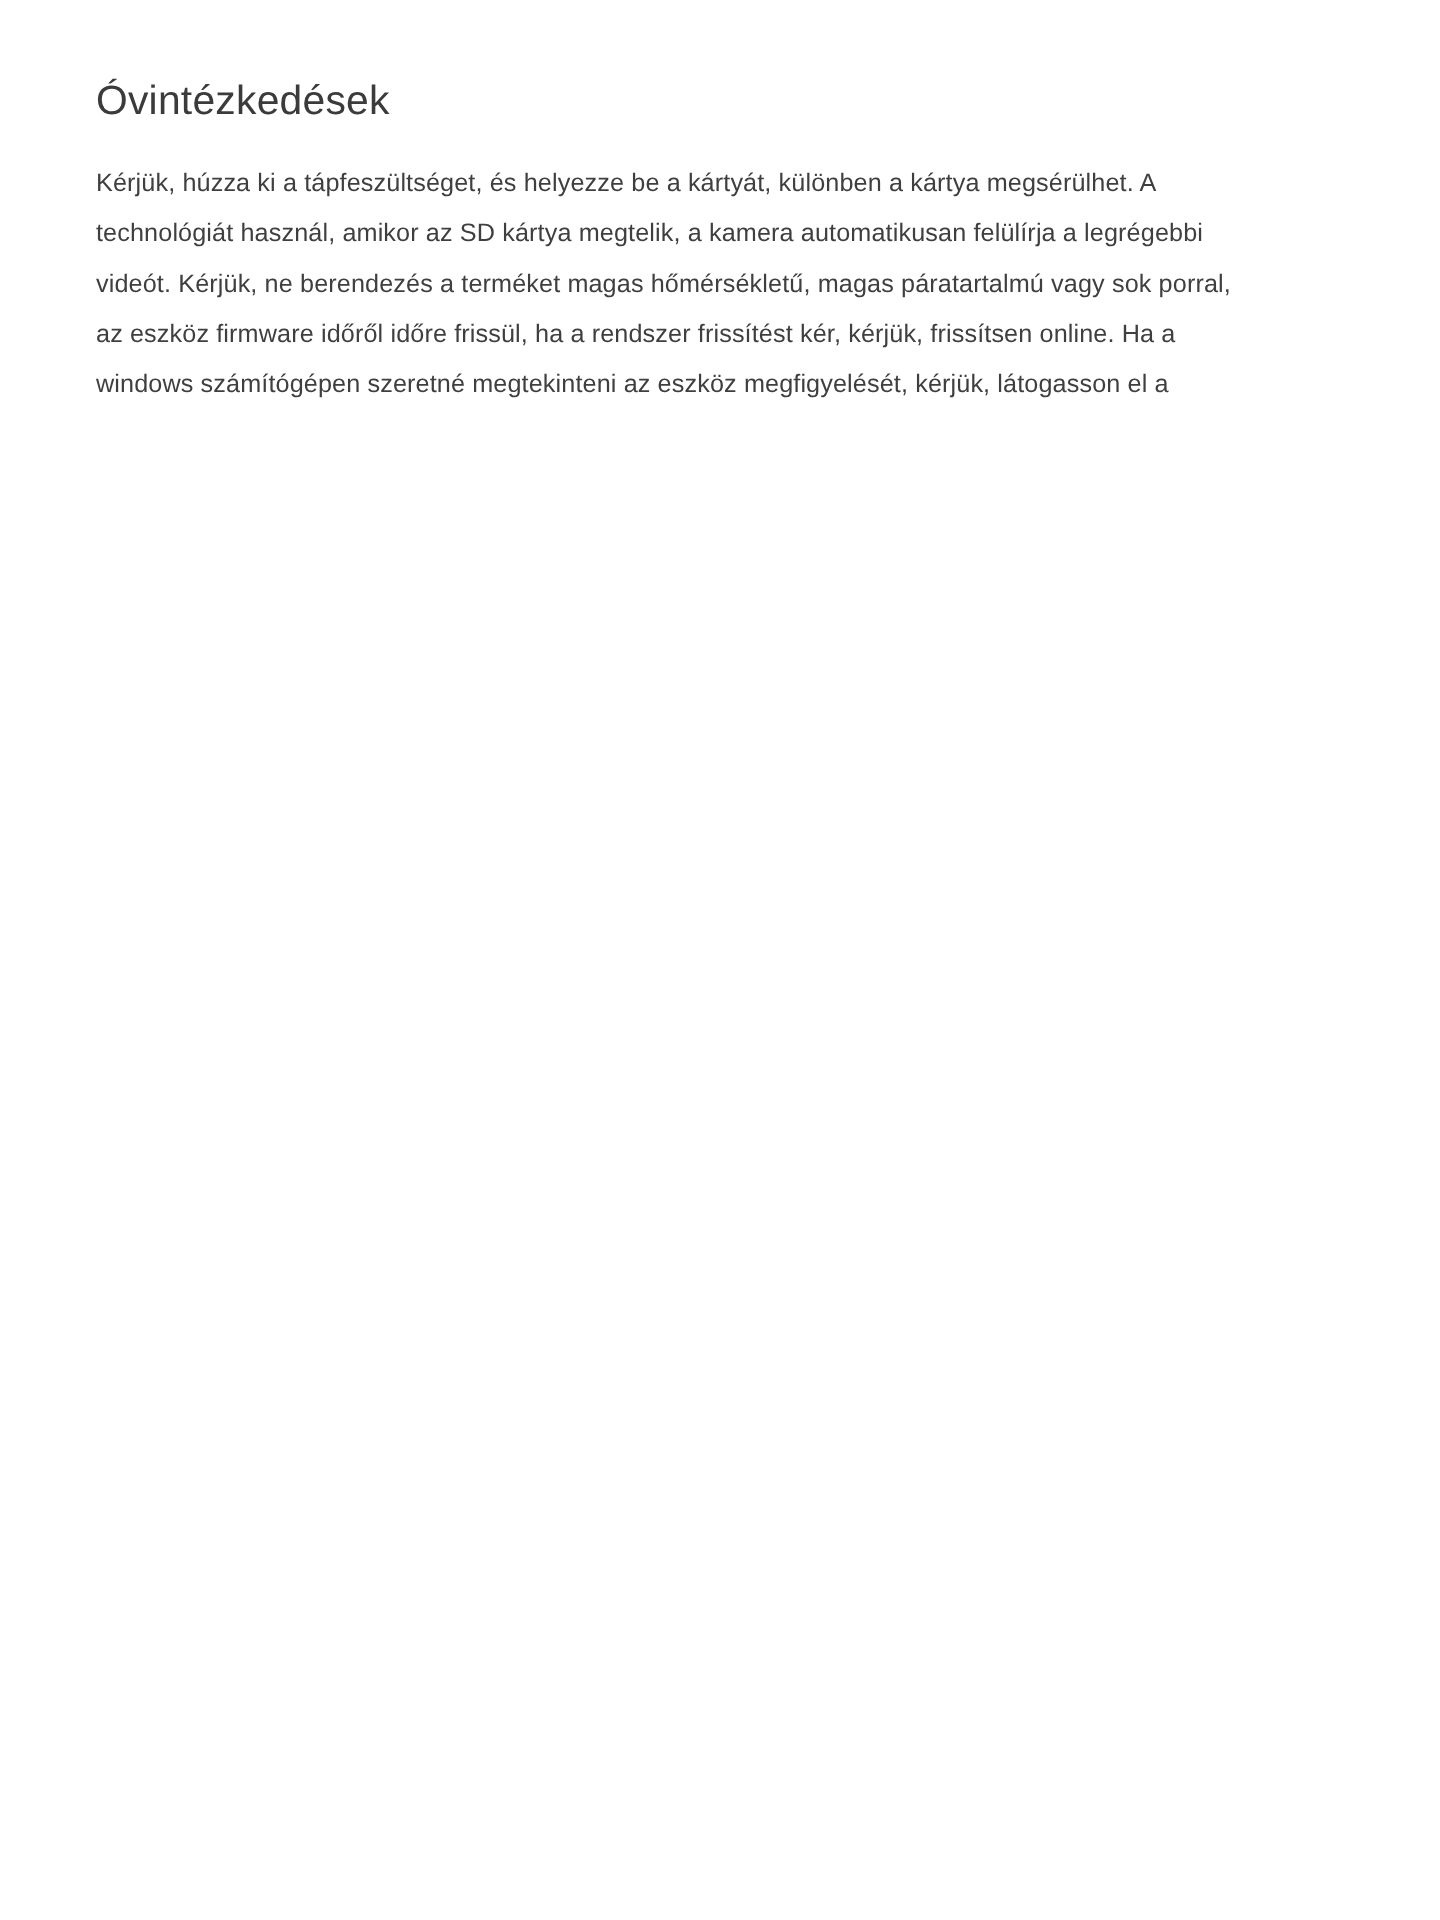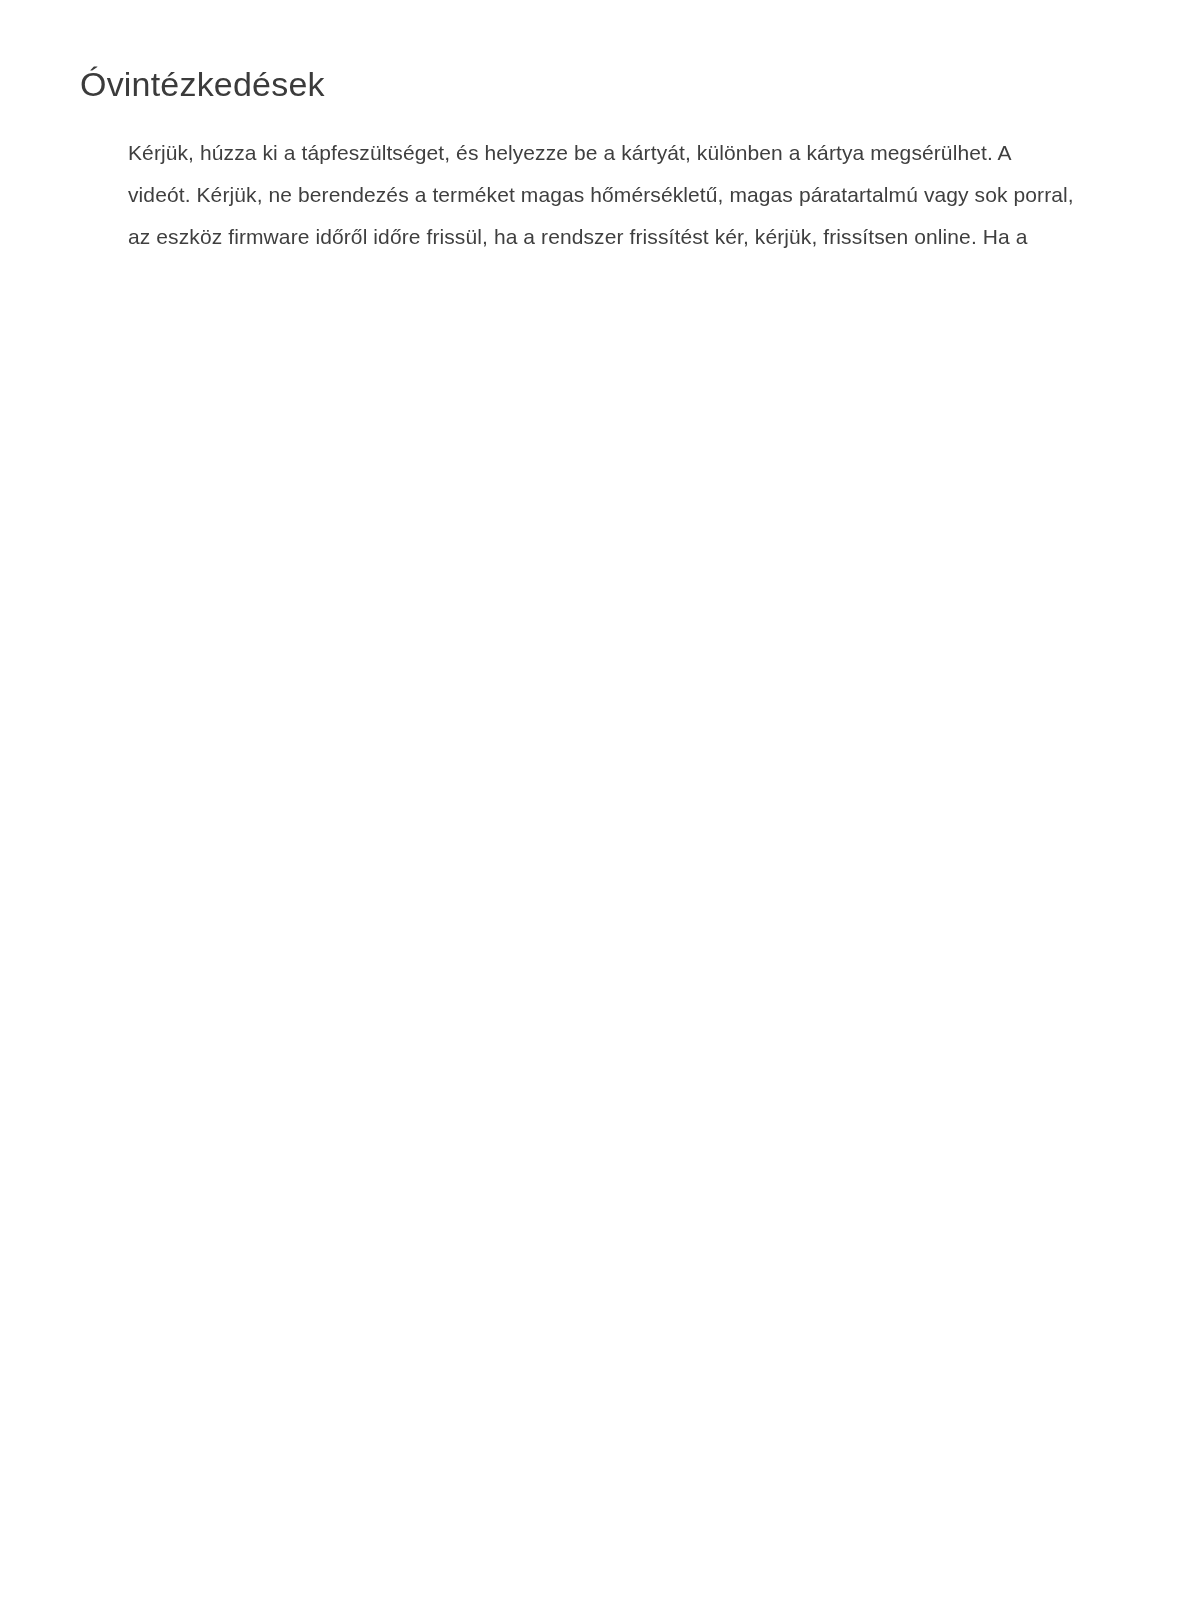--- a/index.html
+++ b/index.html
@@ -31,27 +31,28 @@
   }
   .doc-paragraph {
     margin-top: 26px;
     color: #3f3f3f;
   }
   .doc-line {
     font-size: 21px;
     line-height: 42px;
     white-space: nowrap;
     letter-spacing: 0.1px;
-    margin-left: 48px;
   }
 </style>
 </head>
 <body>
 
 <div class="doc">
   <h1 class="doc-title">Óvintézkedések</h1>
 
   <div class="doc-paragraph">
     <div class="doc-line">Kérjük, húzza ki a tápfeszültséget, és helyezze be a kártyát, különben a kártya megsérülhet. A</div>
+    <div class="doc-line">technológiát használ, amikor az SD kártya megtelik, a kamera automatikusan felülírja a legrégebbi</div>
     <div class="doc-line">videót. Kérjük, ne berendezés a terméket magas hőmérsékletű, magas páratartalmú vagy sok porral,</div>
     <div class="doc-line">az eszköz firmware időről időre frissül, ha a rendszer frissítést kér, kérjük, frissítsen online. Ha a</div>
+    <div class="doc-line">windows számítógépen szeretné megtekinteni az eszköz megfigyelését, kérjük, látogasson el a</div>
   </div>
 </div>
 
 </body></html>

